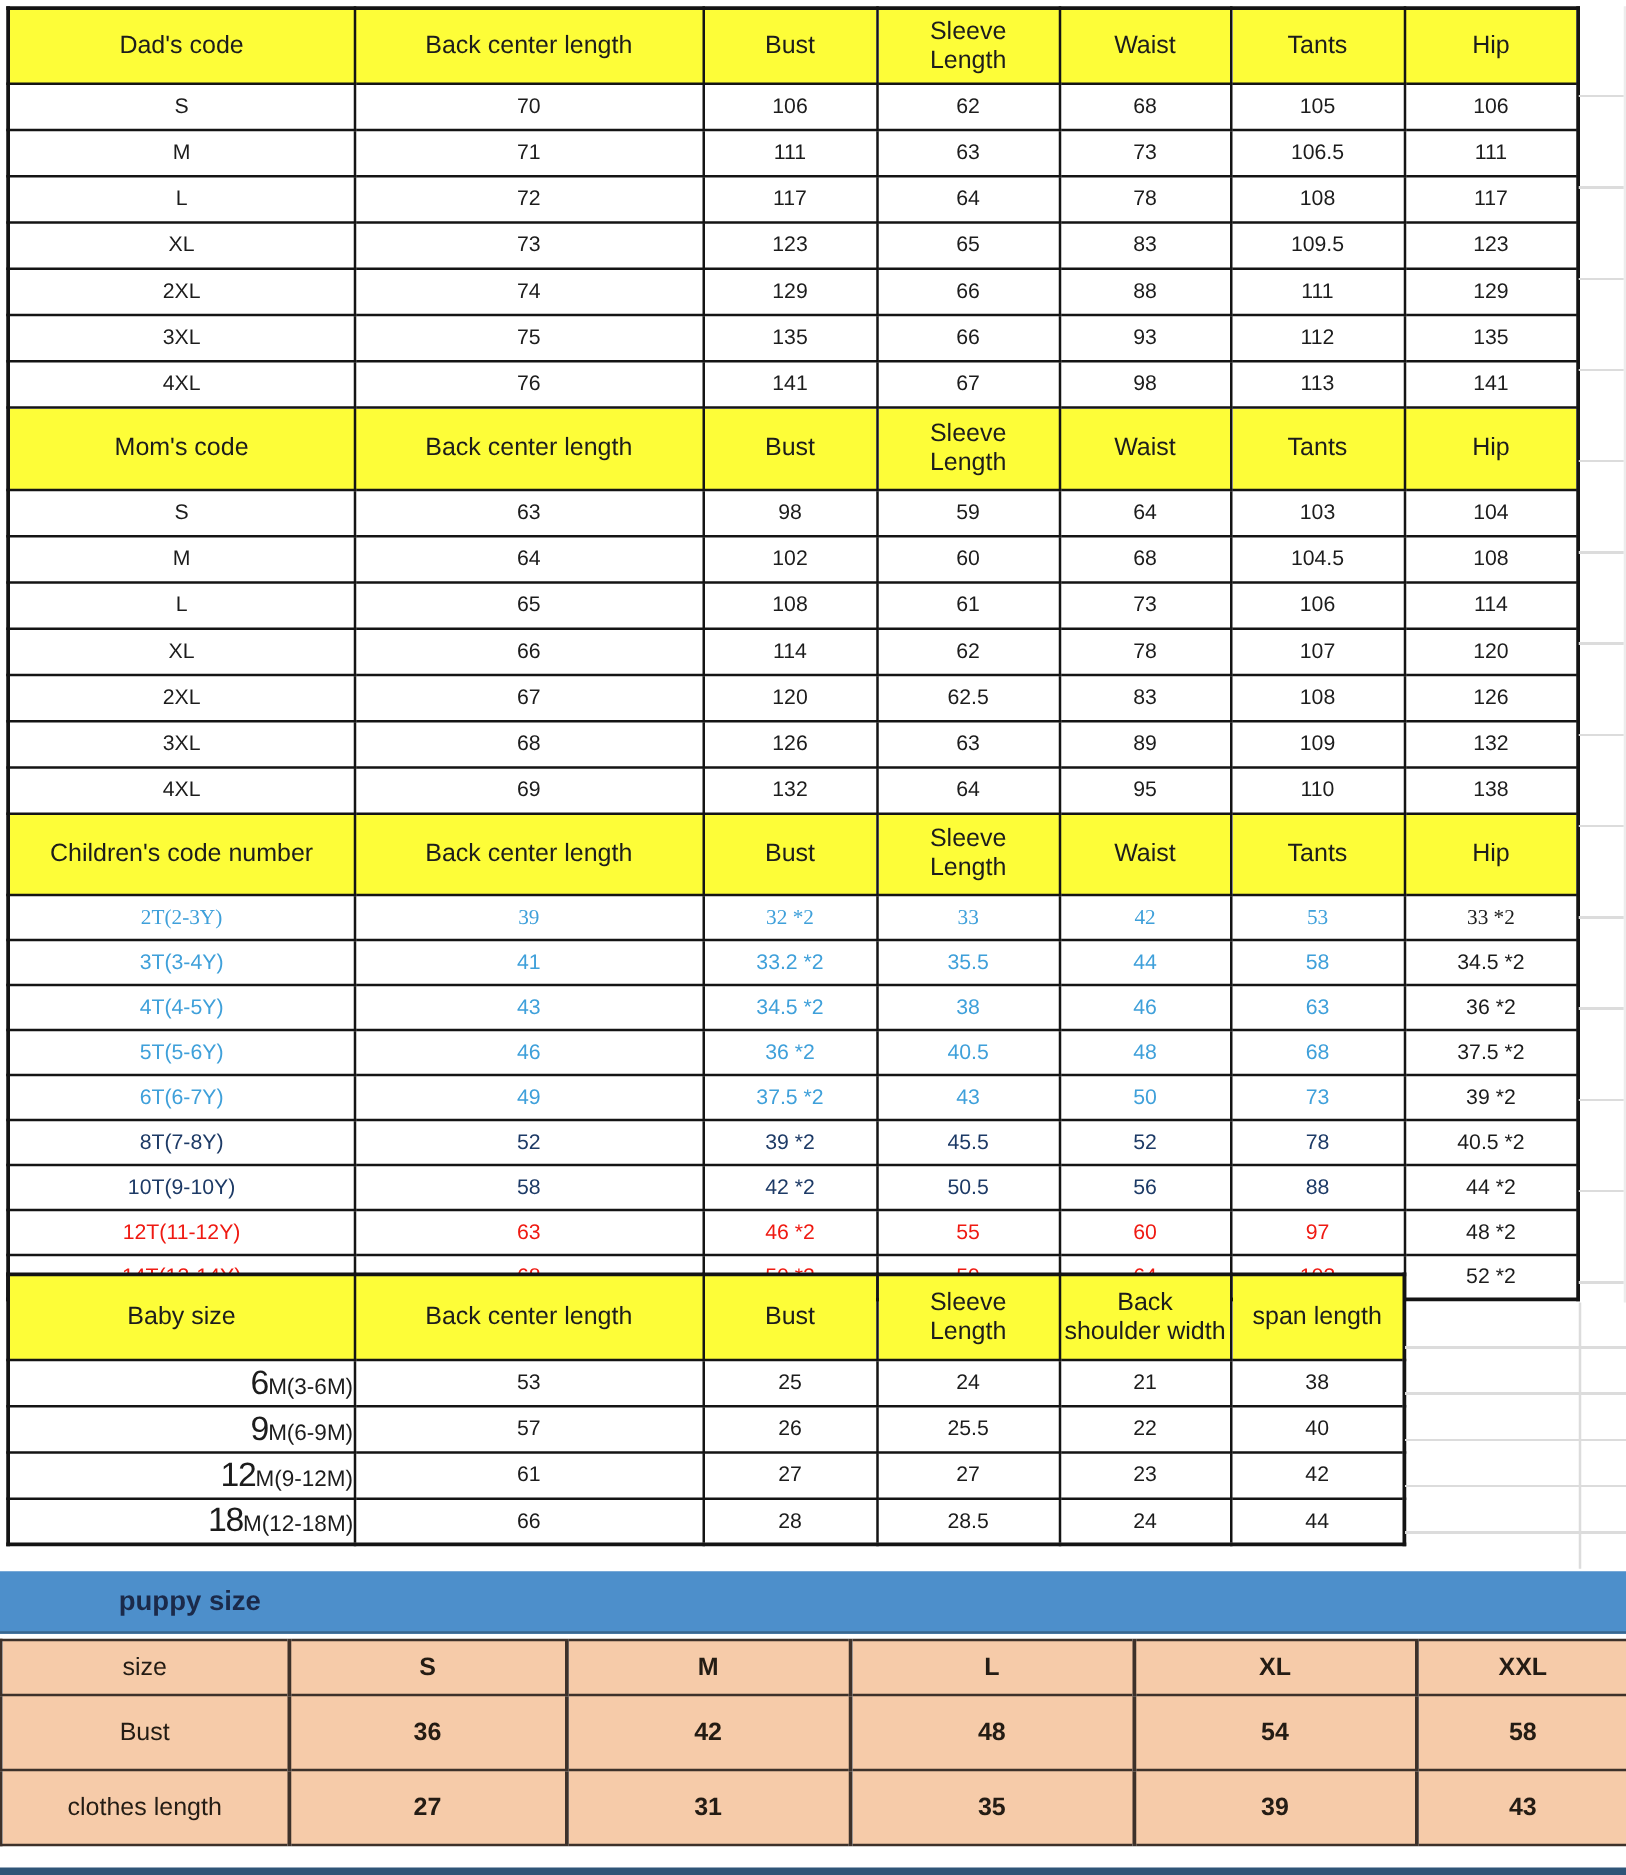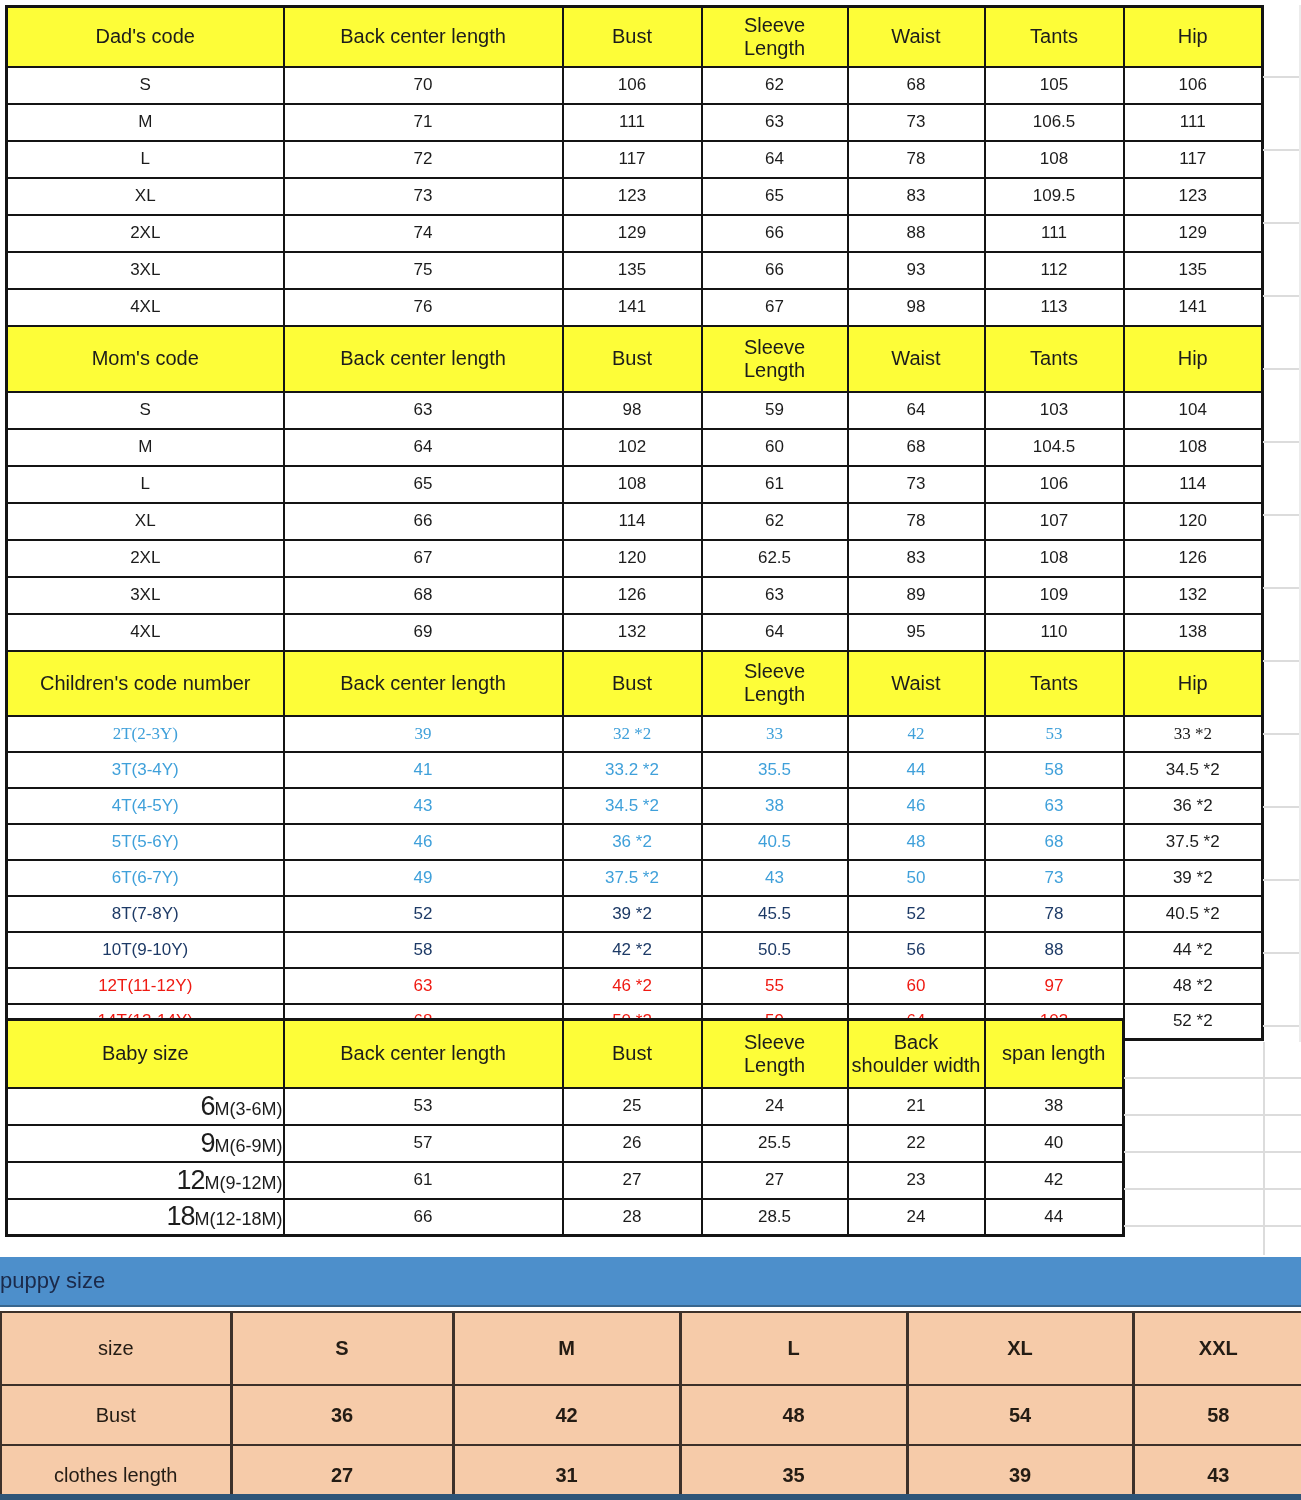--- a/index.html
+++ b/index.html
@@ -43,23 +43,25 @@
   td.baby-label .big{font-size:27px;letter-spacing:-1px;}
   
   .puppy-band{
     position:absolute;left:0;top:1257px;width:1301px;height:50px;
     background:var(--band-blue,#4d8fcb);
     border-bottom:2px solid #39678f;
     box-sizing:border-box;
   }
   .puppy-band span{
     display:inline-block;
+    padding-left:95px;
     line-height:48px;
     font-size:22px;
     color:var(--band-text,#1b2a4a);
+    font-weight:bold;
   }
   #puppy-table{left:0;top:1311px;width:1301px;}
   #puppy-table td{
     background:var(--puppy-peach,#f6cba9);
     border:2px solid var(--puppy-border,#3d312a);
     border-right-width:3px;
     font-size:20px;
     font-weight:bold;
     color:#241c14;
   }
@@ -407,21 +409,21 @@
   <table id="puppy-table">
     <colgroup>
       <col style="width:230px">
         <col style="width:222px">
         <col style="width:227px">
       <col style="width:227px">
         <col style="width:226px">
         <col style="width:169px">
     </colgroup>
     <tbody>
-        <tr style="height: 73px;">
+        <tr style="height: 44px;">
           <td>size</td>
           <td>S</td>
           <td>M</td>
           <td>L</td>
           <td>XL</td>
           <td>XXL</td>
         </tr>
         <tr style="height: 60px;">
           <td>Bust</td>
           <td>36</td>

